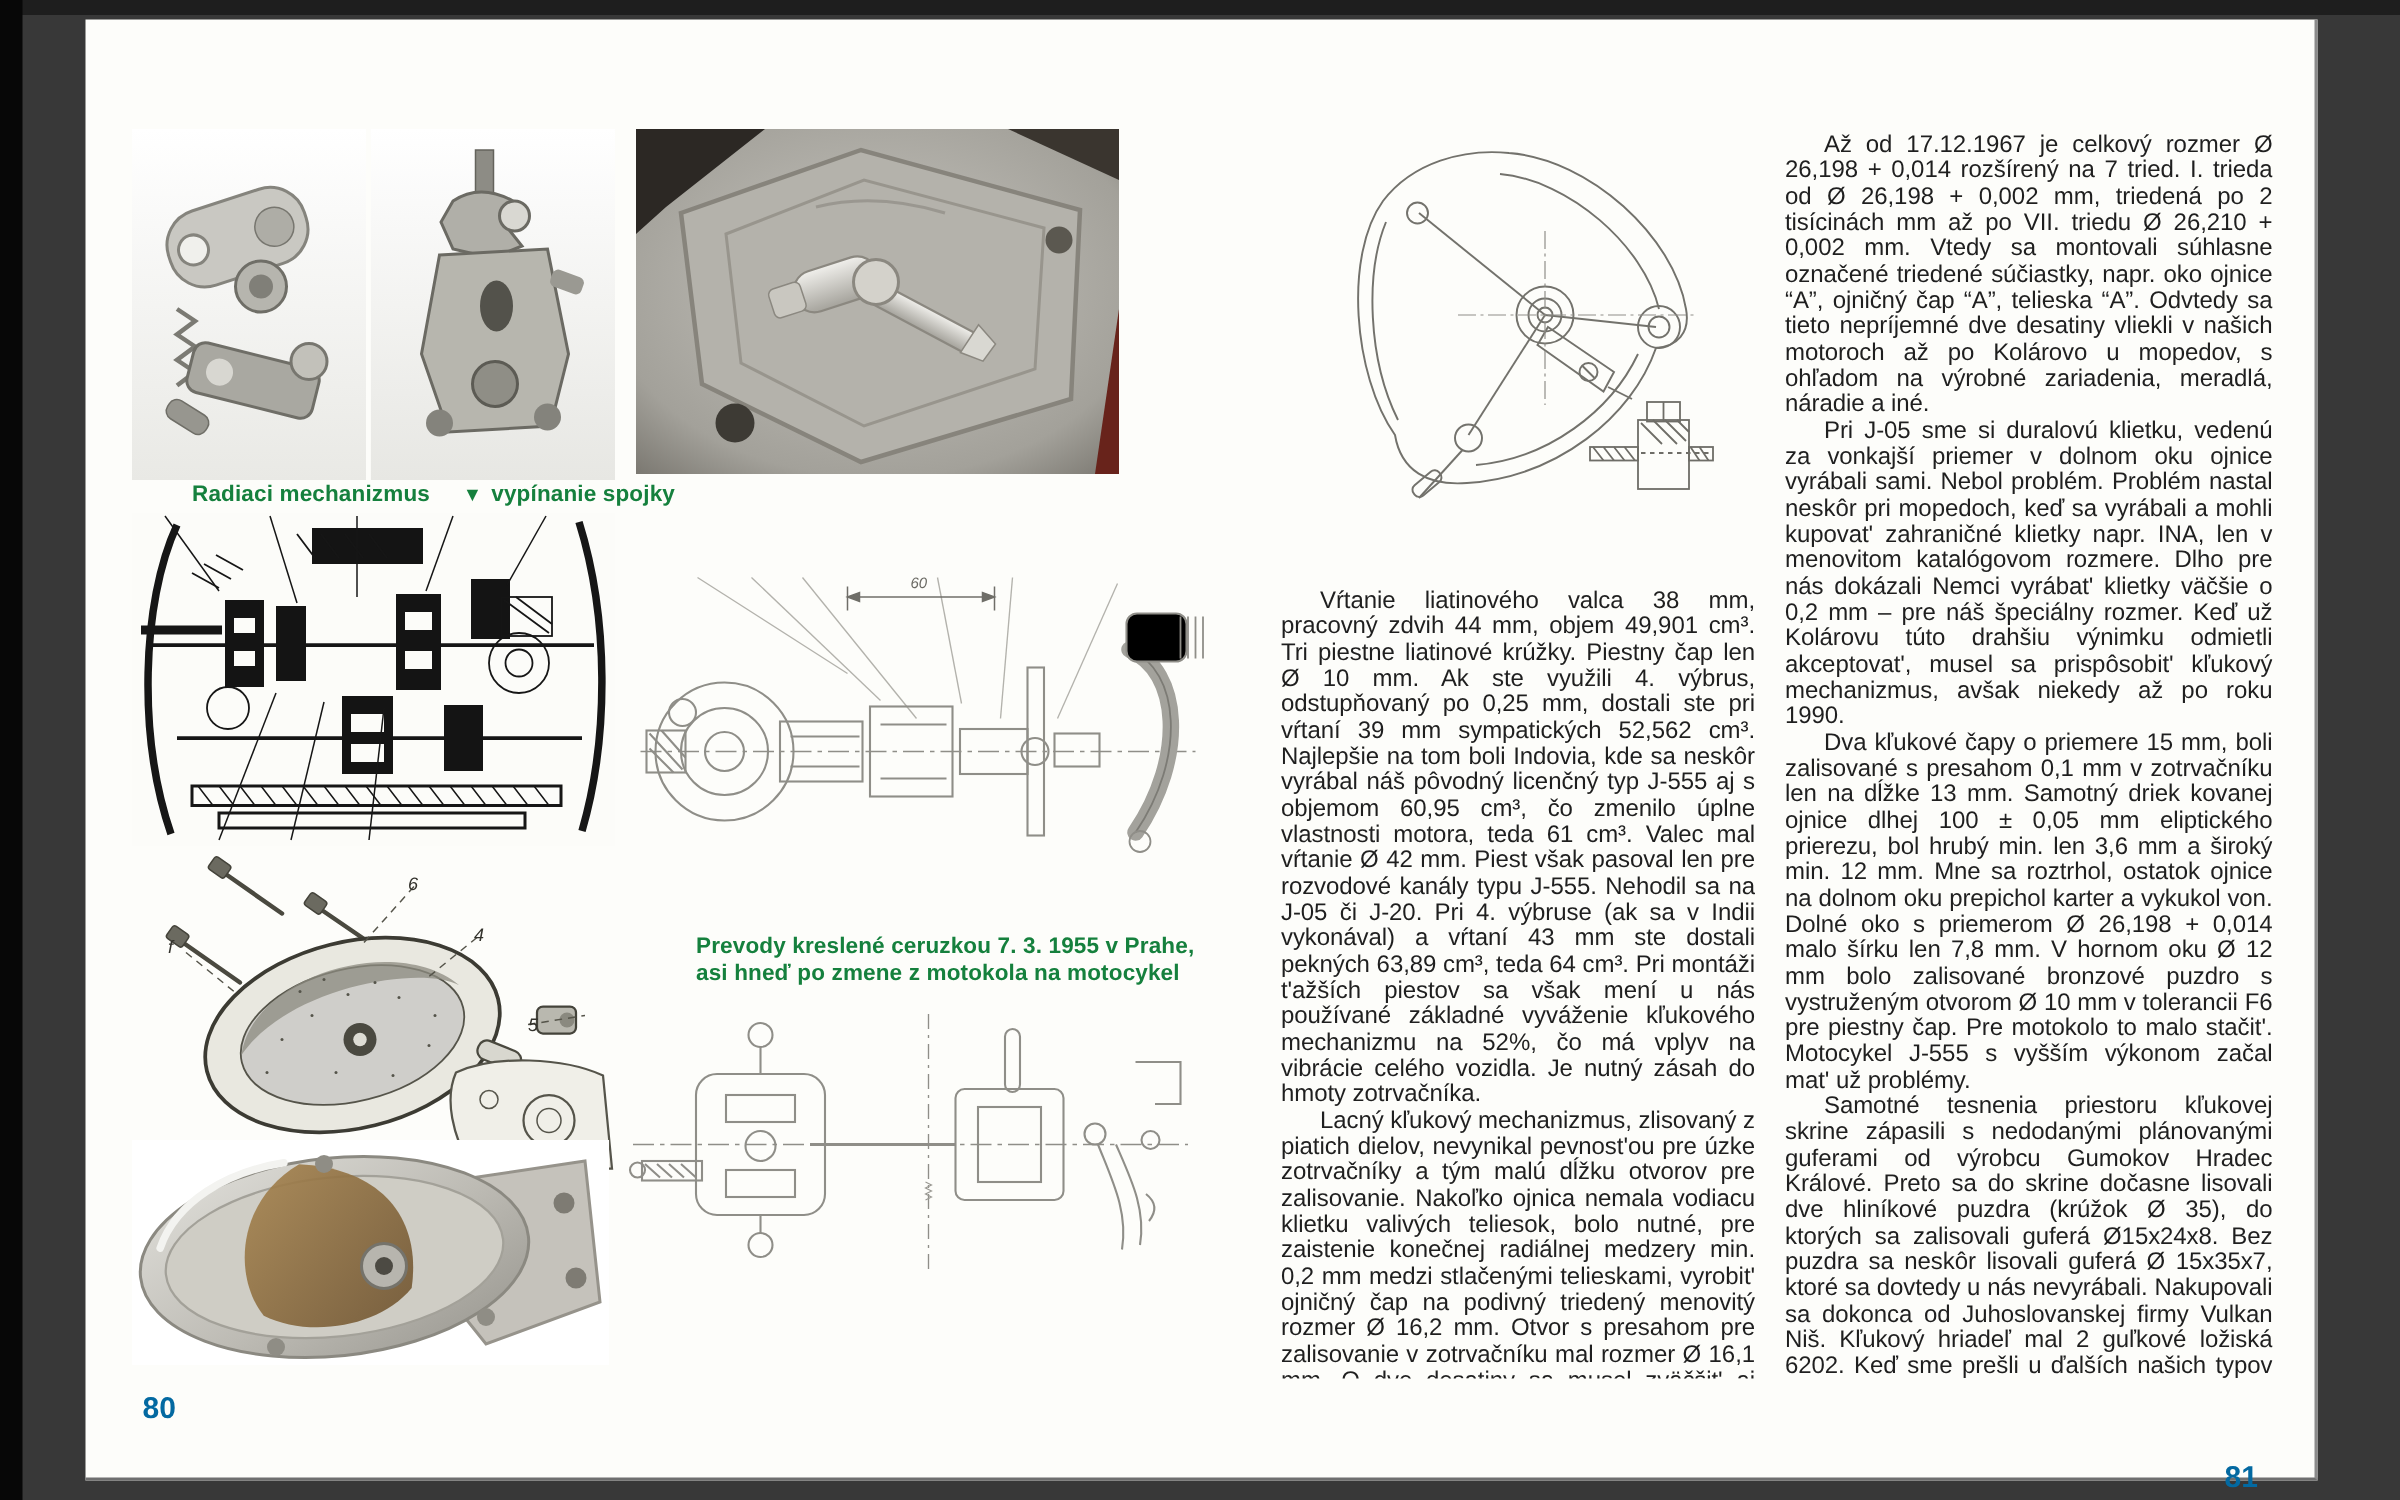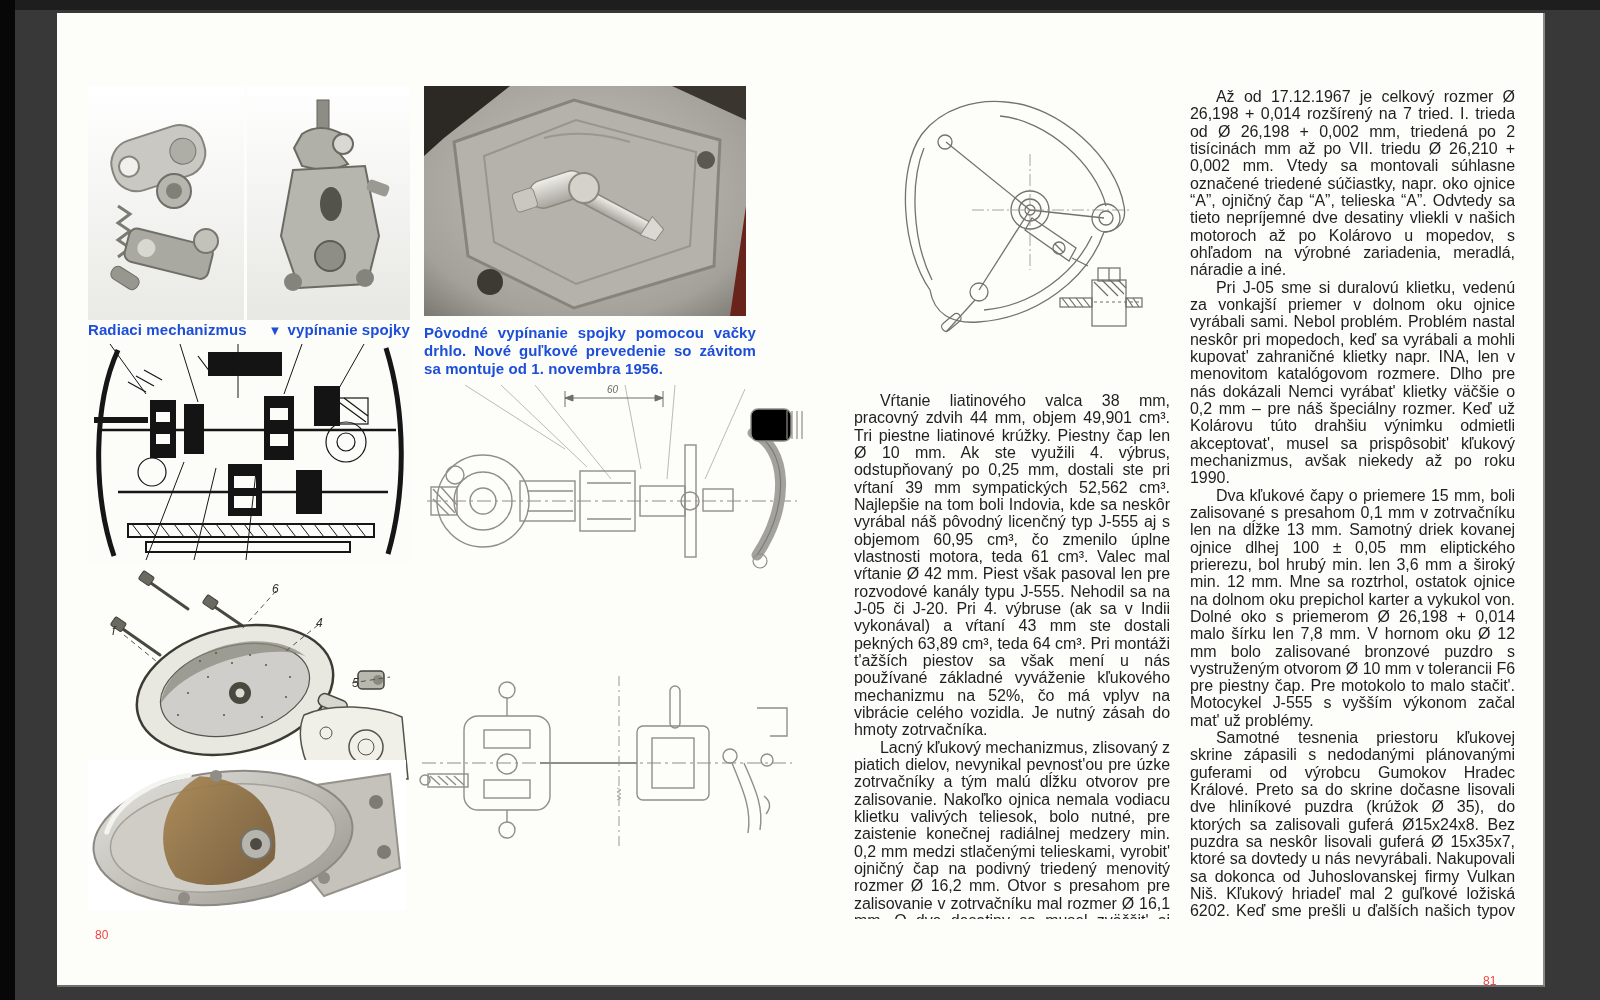--- a/index.html
+++ b/index.html
@@ -5,28 +5,28 @@
 <style>
   html,body{margin:0;padding:0;background:#0a0a0a;}
   .stage{position:relative;width:1600px;height:1000px;background:#383838;overflow:hidden;
          font-family:"Liberation Sans","DejaVu Sans",sans-serif;}
   .edge-left{position:absolute;left:0;top:0;width:15px;height:1000px;background:#070707;}
   .edge-top{position:absolute;left:0;top:0;width:1600px;height:10px;background:#1e1e1e;}
   .spread{position:absolute;left:57px;top:13px;width:1486px;height:972px;background:#fdfdfa;
           border-right:2px solid #8a8a8a;border-bottom:2px solid #6f6f6f;}
   .fig{position:absolute;overflow:hidden;}
   .fig svg{display:block;}
-  .cap{position:absolute;color:#1d4ed8;font-weight:700;font-size:15px;line-height:17.8px;
-       letter-spacing:.1px;}
+  .cap{position:absolute;color:#15803d;font-weight:700;font-size:15px;line-height:17.8px;
+       letter-spacing:.1px;margin-left:40px;}
   .cap-row{display:flex;justify-content:space-between;}
   .tri{font-size:13px;margin-right:6px;}
   .body-col{position:absolute;font-size:16px;line-height:17.33px;text-align:justify;
             color:#1f1f1f;overflow:hidden;letter-spacing:-0.05px;}
   .body-col p{margin:0;text-indent:26px;}
-  .pagenum{position:absolute;color:#ef4444;font-size:12px;font-weight:400;}
+  .pagenum{position:absolute;color:#0369a1;font-size:20px;font-weight:700;}
   .plbl{position:absolute;font-size:12px;font-style:italic;color:#33322c;line-height:12px;}
   .dimlbl{position:absolute;font-size:10px;font-style:italic;color:#6b6a64;line-height:10px;}
 </style>
 </head>
 <body>
 
 <div class="stage">
   <div class="edge-top"></div>
   <div class="edge-left"></div>
 
@@ -251,21 +251,20 @@
           <rect x="104" y="88" width="58" height="28" rx="14" fill="url(#lever)" stroke="#8b8880" stroke-width="1.5"></rect>
           <rect x="88" y="92" width="22" height="20" rx="4" fill="#c9c7c0" stroke="#8b8880"></rect>
         </g>
         <circle cx="160" cy="102" r="15" fill="#d4d2cb" stroke="#8b8880" stroke-width="2"></circle>
         <circle cx="66" cy="196" r="13" fill="#3d3a34"></circle>
         <circle cx="282" cy="74" r="9" fill="#5b5850"></circle>
         <path d="M120 52 q40 -10 86 4" stroke="#8f8c84" stroke-width="2" fill="none" opacity="0.7"></path>
       </svg>
     </div>
 
-    <div class="cap" style="left:367px;top:311px;width:332px;text-align:justify;">Pôvodné vypínanie spojky pomocou vačky drhlo. Nové guľkové prevedenie so závitom sa montuje od 1. novembra 1956.</div>
 
     <div class="fig" style="left:358px;top:356px;width:395px;height:230px;margin-top:14px;">
       <svg width="395" height="230" viewBox="0 0 395 230">
         <rect width="395" height="230" fill="#fdfdfa"></rect>
         <g stroke="#b3b2ac" stroke-width="0.9" fill="none">
           <line x1="50" y1="2" x2="150" y2="66"></line>
             <line x1="86" y1="2" x2="172" y2="84"></line>
           <line x1="120" y1="2" x2="196" y2="96"></line>
             <line x1="210" y1="2" x2="226" y2="86"></line>
           <line x1="260" y1="2" x2="252" y2="96"></line>
@@ -304,20 +303,21 @@
           <line x1="372" y1="28" x2="372" y2="56"></line>
             <line x1="377" y1="28" x2="377" y2="56"></line>
           <line x1="382" y1="28" x2="382" y2="56"></line>
             <line x1="387" y1="28" x2="387" y2="56"></line>
         </g>
         <circle cx="345" cy="178" r="7" fill="none" stroke="#8f8e88" stroke-width="1.2"></circle>
       </svg>
       <span class="dimlbl" style="left:192px;top:2px;">60</span>
     </div>
 
+    <div class="cap" style="left:367px;top:609px;width:340px;">Prevody kreslené ceruzkou 7. 3. 1955 v Prahe, asi hneď po zmene z motokola na motocykel</div>
 
     <div class="fig" style="left:355px;top:655px;width:390px;height:185px;">
       <svg width="390" height="185" viewBox="0 0 390 185">
         <rect width="390" height="185" fill="#fdfdfa"></rect>
         <line x1="10" y1="95" x2="380" y2="95" stroke="#8f8e88" stroke-width="1" stroke-dasharray="14 4 3 4"></line>
         <line x1="207" y1="8" x2="207" y2="178" stroke="#8f8e88" stroke-width="0.9" stroke-dasharray="10 4 2 4"></line>
         <g fill="none" stroke="#8f8e88" stroke-width="1.4">
           <circle cx="95" cy="22" r="8"></circle>
             <line x1="95" y1="30" x2="95" y2="48"></line>
           <path d="M66 48 h58 a14 14 0 0 1 14 14 v66 a14 14 0 0 1 -14 14 h-58 a14 14 0 0 1 -14 -14 v-66 a14 14 0 0 1 14 -14 Z"></path>

